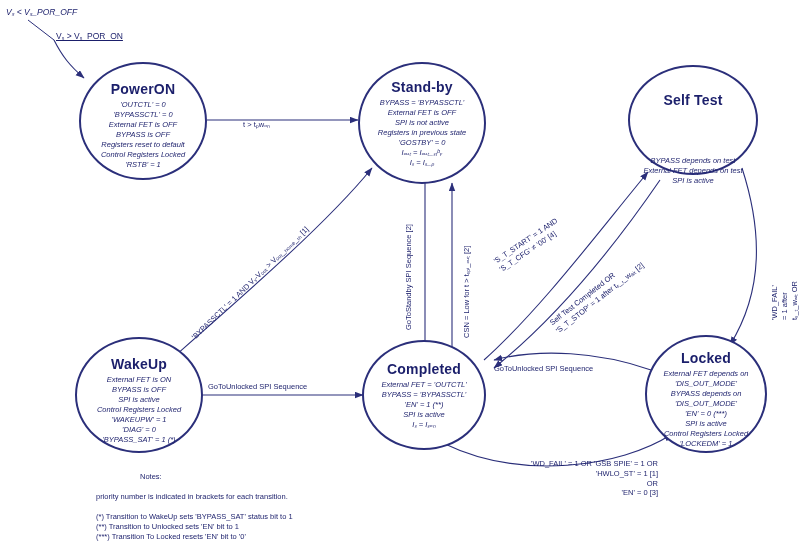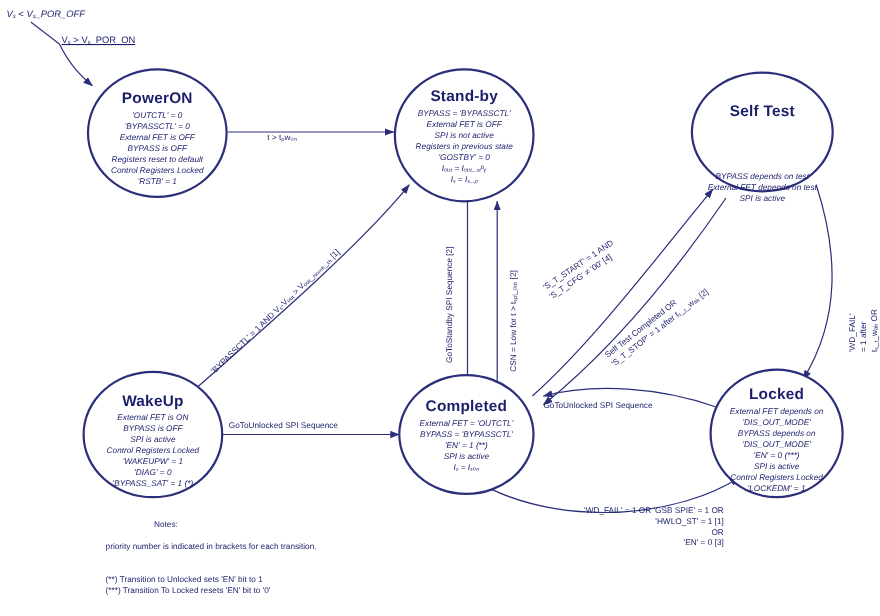--- a/index.html
+++ b/index.html
@@ -211,16 +211,17 @@
 
   <div class="lbl" style="left:208px; top:382px;">GoToUnlocked SPI Sequence</div>
 
   <div class="lbl" style="left:468px; top:459px; text-align:right; width:190px;">'WD_FAIL' = 1 OR 'GSB SPIE' = 1 OR
 'HWLO_ST' = 1 [1]
 OR
 'EN' = 0 [3]</div>
 
   <div class="notes" style="left:96px; top:472px;margin-left:44px;">Notes:</div>
   <div class="notes" style="left:96px; top:492px;">priority number is indicated in brackets for each transition.</div>
+  <div class="notes" style="left:96px; top:512px;">(*) Transition to WakeUp sets 'BYPASS_SAT' status bit to 1</div>
   <div class="notes" style="left:96px; top:522px;">(**) Transition to Unlocked sets 'EN' bit to 1</div>
   <div class="notes" style="left:96px; top:532px;">(***) Transition To Locked resets 'EN' bit to '0'</div>
 
 </div>
 
 </body></html>

